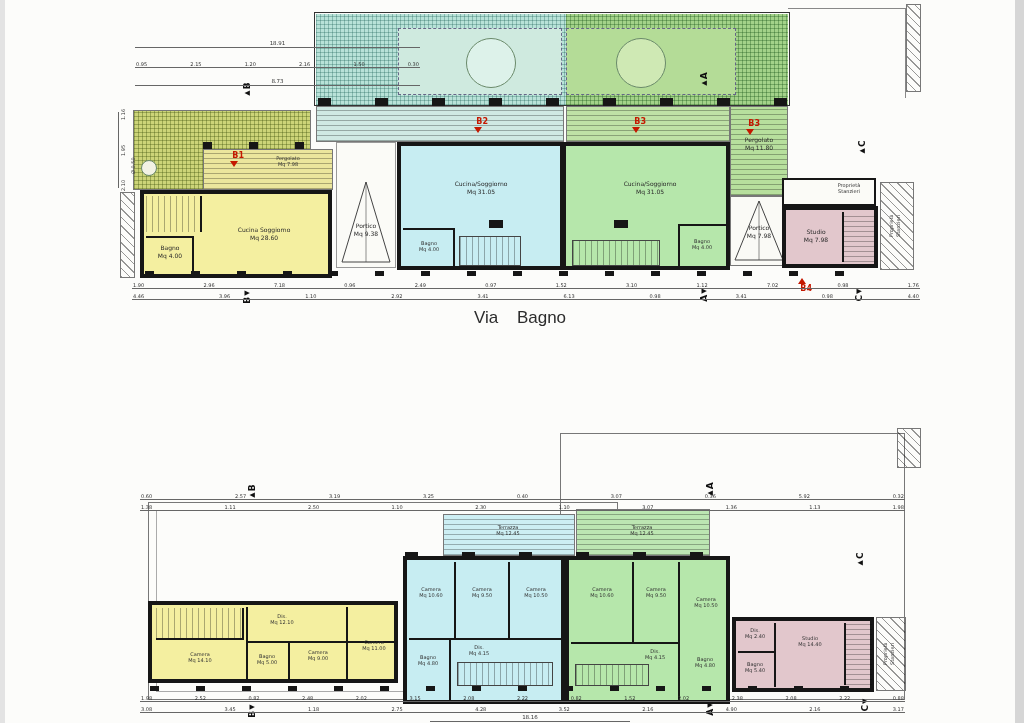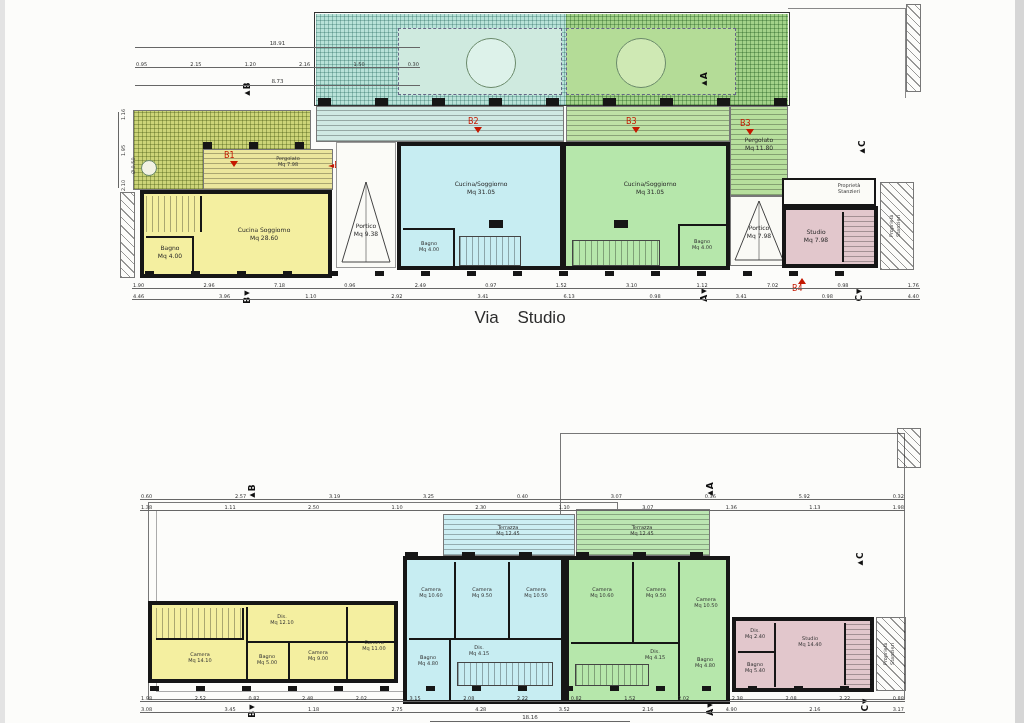--- a/index.html
+++ b/index.html
@@ -21,21 +21,21 @@
   .grid-y{background-color:#ccd478;background-image:
       repeating-linear-gradient(0deg,rgba(60,80,10,.35) 0 1px,transparent 1px 4px),
       repeating-linear-gradient(90deg,rgba(60,80,10,.35) 0 1px,transparent 1px 4px)}
   .hatchH{background-image:repeating-linear-gradient(0deg,rgba(0,0,0,.28) 0 1px,transparent 1px 5px)}
   .hatchV{background-image:repeating-linear-gradient(90deg,rgba(0,0,0,.30) 0 1px,transparent 1px 6px)}
   .diag{background-image:repeating-linear-gradient(45deg,rgba(0,0,0,.40) 0 1px,transparent 1px 6px)}
   .piers{background-image:repeating-linear-gradient(90deg,#161616 0 13px,transparent 13px 57px)}
   .piersS{background-image:repeating-linear-gradient(90deg,#161616 0 9px,transparent 9px 46px)}
   .chim{background:#161616}
   .circ{border-radius:50%;border:1px solid #6a8a6a}
-  .red{color:#c41800;font-weight:normal;font-size:8px;line-height:1;text-align:left}
+  .red{color:#c41800;font-weight:bold;font-size:8px;line-height:1;text-align:right}
   .tri-down::after{content:"";display:block;width:0;height:0;margin:1px auto 0;
       border:4px solid transparent;border-top:6px solid #c41800;border-bottom:none}
   .tri-up::before{content:"";display:block;width:0;height:0;margin:0 auto 1px;
       border:4px solid transparent;border-bottom:6px solid #c41800;border-top:none}
   .sec{display:flex;align-items:center;gap:1px;font-weight:bold;font-size:9px;color:#101010}
   .sec .t{font-size:7px;line-height:1}
   .rotl{transform:rotate(-90deg);transform-origin:center}
   .dimrow{display:flex;justify-content:space-between;align-items:flex-end;
       font-size:5px;color:#333;border-bottom:1px solid #666;height:8px;overflow:hidden}
   .dimrow span{padding:0 1px;line-height:1}
@@ -209,21 +209,21 @@
         <span>2.92</span>
         <span>3.41</span>
         <span>6.13</span>
         <span>0.98</span>
         <span>3.41</span>
         <span>0.98</span>
         <span>4.40</span>
       </div>
     <div class="a piersS" style="left:145px;top:271px;width:735px;height:5px"></div>
 
-    <div class="a street" style="left:410px;top:308px;width:220px">Via Studio</div>
+    <div class="a street" style="left:410px;top:308px;width:220px">Via Bagno</div>
   </div>
 
   <div>
 
     <div class="a thin" style="left:148px;top:502px;width:470px;height:198px"></div>
     <div class="a thinL" style="left:156px;top:510px;width:454px;height:182px"></div>
     <div class="a thin" style="left:560px;top:433px;width:345px;height:267px"></div>
     <div class="a diag thin" style="left:897px;top:428px;width:24px;height:40px"></div>
 
     <div class="a hatchH thin" style="left:443px;top:514px;width:132px;height:42px;background-color:#cdeef3"></div>

